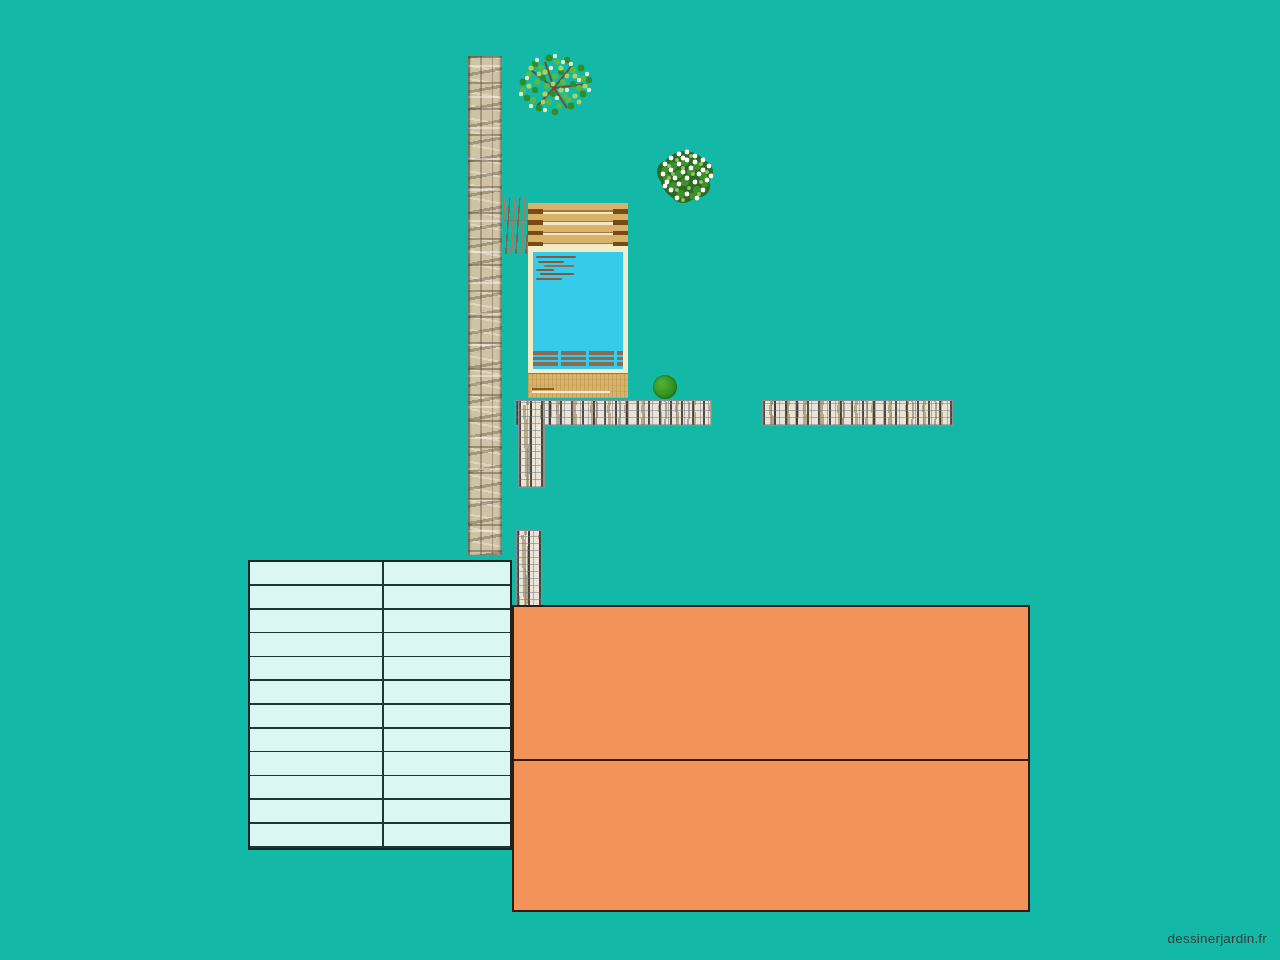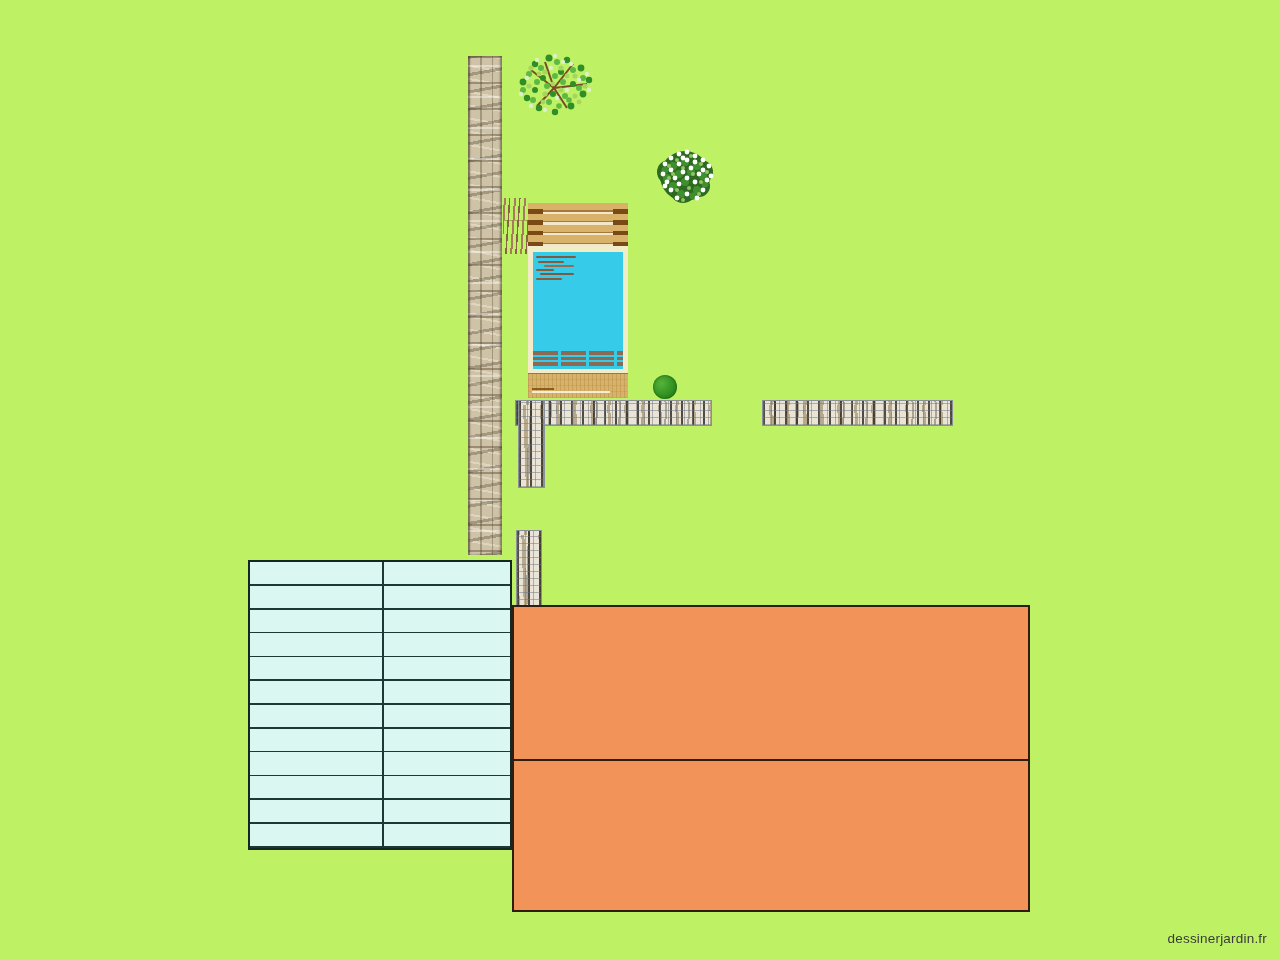--- a/index.html
+++ b/index.html
@@ -1,17 +1,17 @@
 <!DOCTYPE html>
 <html><head>
 <meta charset="utf-8">
 <style>
   html,body{margin:0;padding:0;}
   body{font-family:"Liberation Sans",sans-serif;background:#ffffff;}
-  #canvas{position:relative;width:1280px;height:960px;background:#bef264;overflow:hidden;}
+  #canvas{position:relative;width:1280px;height:960px;background:#14b8a6;overflow:hidden;}
 
   .obj{position:absolute;}
 
   
   .stone-wall{
     left:468px;top:56px;width:34px;height:499px;
     background-color:#cfc3a7;
     background-image:
       repeating-linear-gradient(180deg, rgba(90,75,55,.45) 0 2px, transparent 2px 26px),
       repeating-linear-gradient(180deg, transparent 0 9px, rgba(255,255,255,.40) 9px 11px, transparent 11px 31px),

